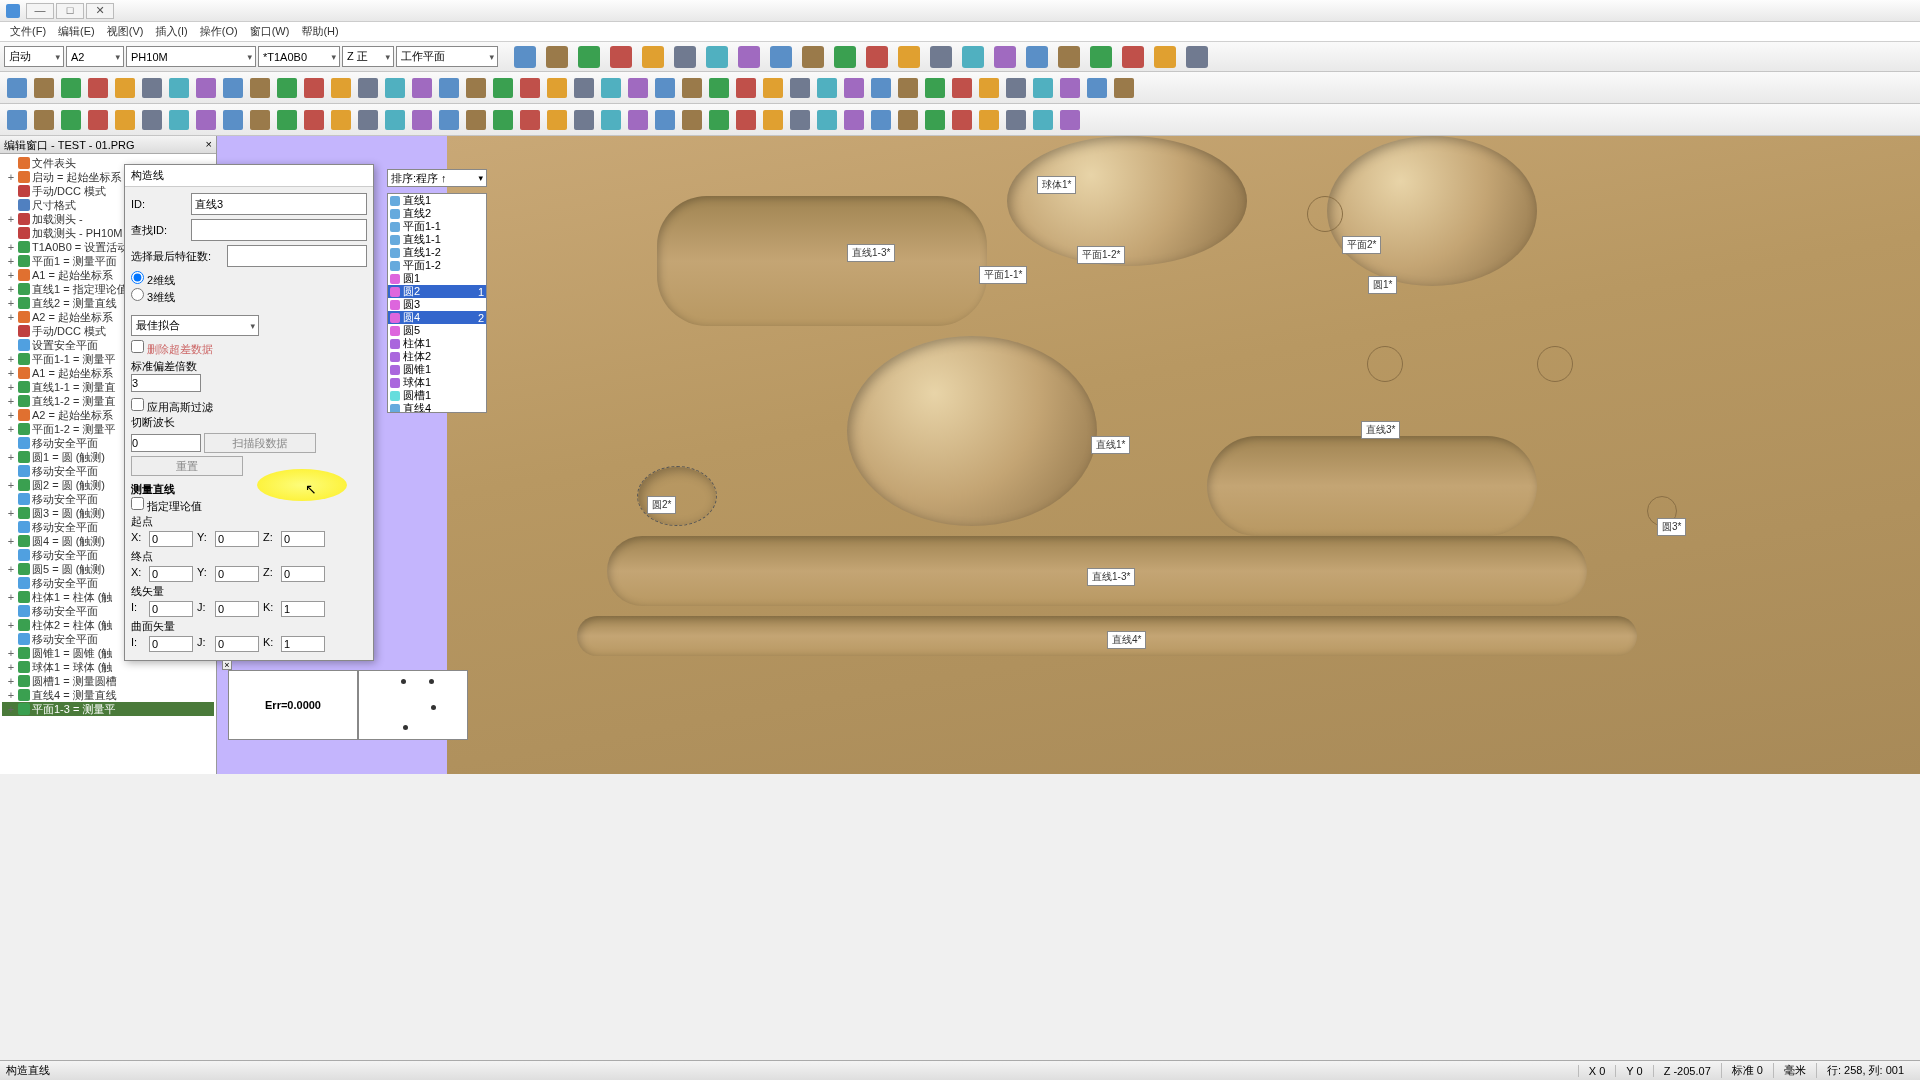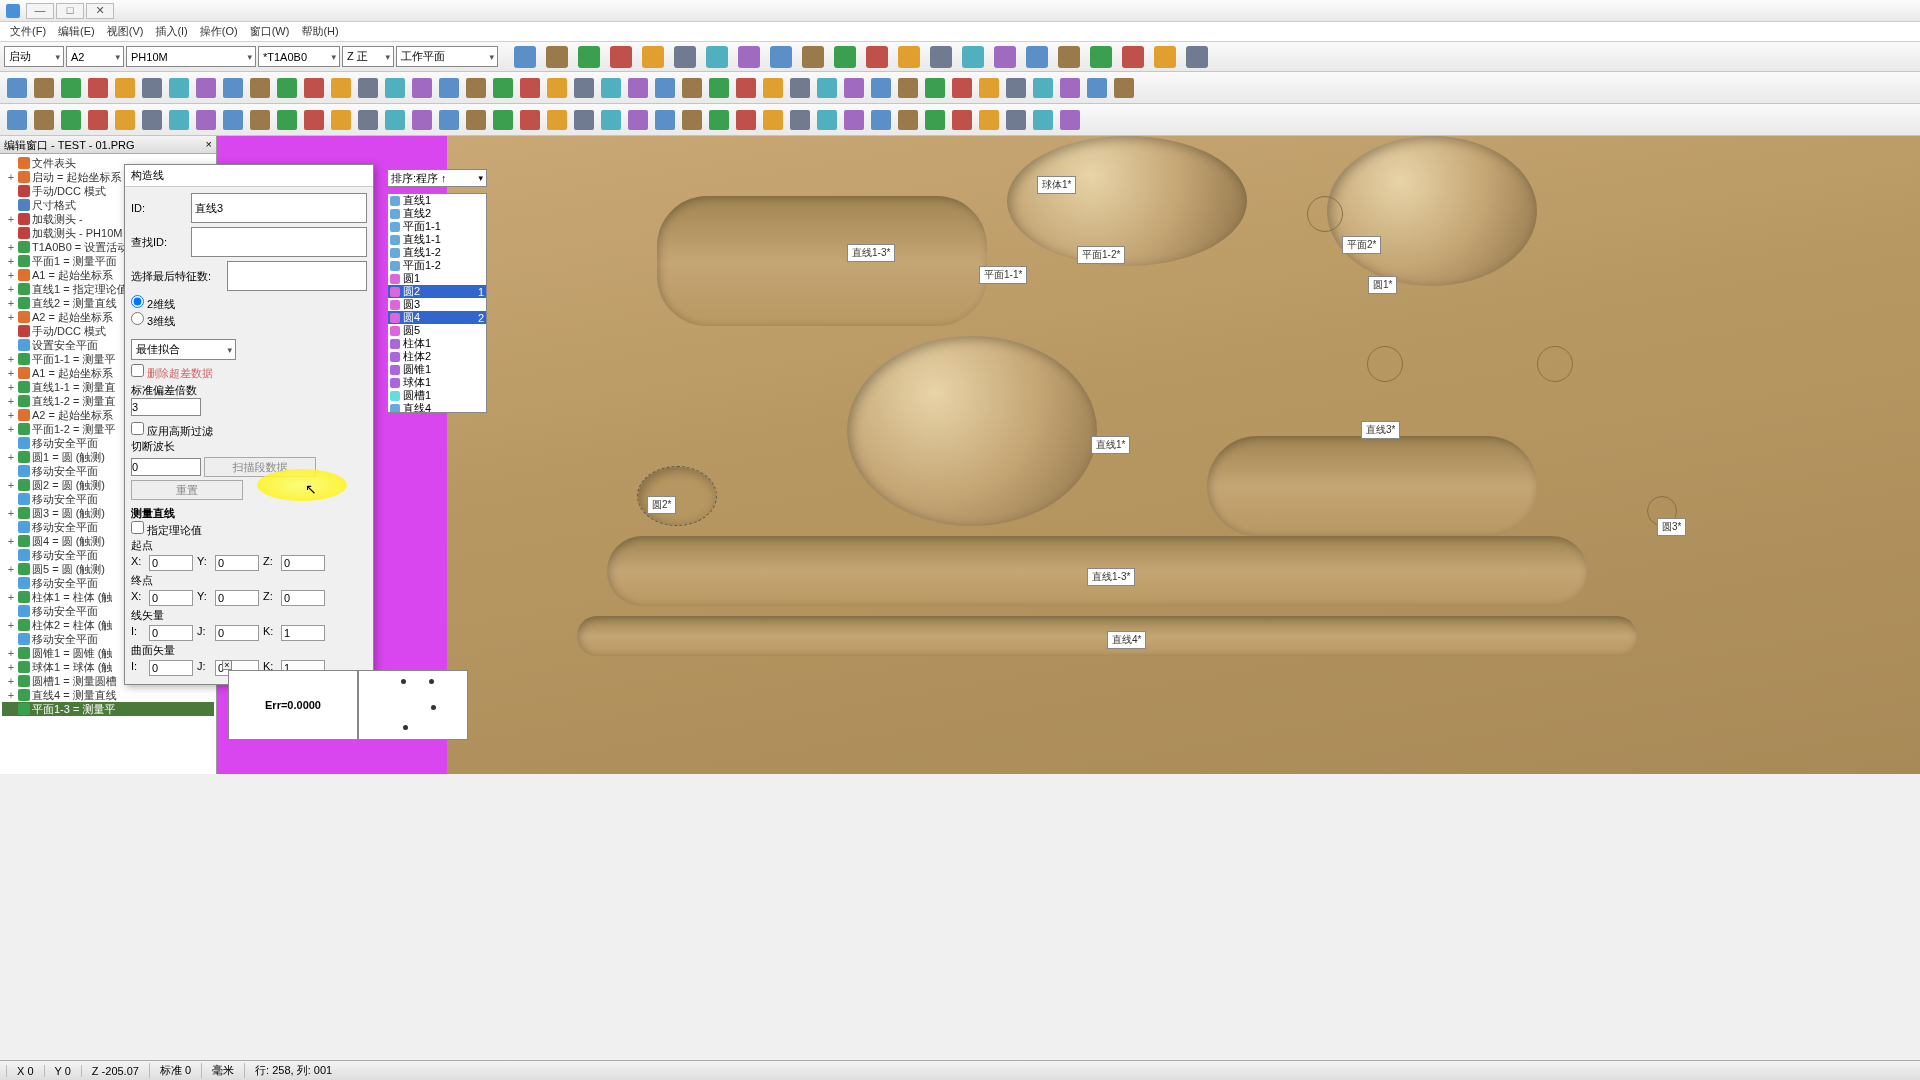--- a/index.html
+++ b/index.html
@@ -23,32 +23,32 @@
 .tree-panel { width:217px; background:#fff; border-right:1px solid #999; display:flex; flex-direction:column; }
 .tree-header { height:18px; background:linear-gradient(#f4f4f4,#dcdcdc); padding:2px 4px; display:flex; justify-content:space-between; border-bottom:1px solid #aaa; }
 .tree-header .x { cursor:pointer; }
 .tree { flex:1; overflow:auto; padding:2px; }
 .tree-item { display:flex; align-items:center; height:14px; padding-left:4px; white-space:nowrap; }
 .tree-item .exp { width:10px; text-align:center; color:#666; }
 .tree-item .nico { width:12px; height:12px; margin:0 2px; border-radius:2px; }
 .tree-item .lbl { color:#333; }
 .tree-item.sel { background:#4a7a3a; }
 .tree-item.sel .lbl { color:#fff; }
-.viewport { flex:1; background:#d946ef; position:relative; overflow:hidden; }
+.viewport { flex:1; background:#c4b5fd; position:relative; overflow:hidden; }
 .part { position:absolute; left:230px; top:0; right:0; bottom:0; background:linear-gradient(170deg,#c9a876,#b89862 40%,#a88a58); }
 .hole { position:absolute; border-radius:50%; background:radial-gradient(circle at 35% 30%,#e8d4a8,#c4a574 50%,#8a6f45); box-shadow:inset 3px 3px 12px rgba(0,0,0,.3); }
 .slot { position:absolute; background:linear-gradient(#a08452,#c4a574,#b89862); border-radius:50px; box-shadow:inset 2px 2px 8px rgba(0,0,0,.25); }
 .circ { position:absolute; border:1px solid #8a6f45; border-radius:50%; }
 .tag { position:absolute; background:#fff; border:1px solid #888; padding:1px 4px; font-size:10px; color:#333; }
 .dialog { position:absolute; left:124px; top:164px; width:250px; background:#f0f0f0; border:1px solid #888; box-shadow:2px 2px 8px rgba(0,0,0,.3); }
 .dlg-title { background:#fff; padding:3px 6px; border-bottom:1px solid #ccc; }
 .dlg-body { padding:6px; }
 .dlg-row { display:flex; align-items:center; margin-bottom:4px; gap:4px; }
 .dlg-row label { width:56px; }
-.dlg-row input[type=text] { flex:1; height:30px; border:1px solid #888; padding:0 3px; background:#fff; }
+.dlg-row input[type=text] { flex:1; height:22px; border:1px solid #888; padding:0 3px; background:#fff; }
 .dlg-list { position:absolute; left:262px; top:6px; width:100px; height:220px; border:1px solid #888; background:#fff; overflow-y:scroll; }
 .sort-hdr { position:absolute; left:262px; top:-18px; width:100px; height:18px; border:1px solid #888; background:#fff; display:flex; align-items:center; padding:0 3px; }
 .sort-hdr::after { content:"▾"; margin-left:auto; font-size:9px; }
 .li { display:flex; align-items:center; height:13px; padding:0 2px; gap:3px; }
 .li .lico { width:10px; height:10px; border-radius:2px; }
 .li.sel { background:#3366cc; color:#fff; }
 .highlight { position:absolute; left:132px; top:282px; width:90px; height:32px; background:radial-gradient(#ffff66,#ffee00); border-radius:50%; opacity:.85; z-index:5; }
 .cursor { position:absolute; left:180px; top:294px; z-index:6; font-size:14px; }
 .fieldset-like { margin-top:6px; }
 .coord-row { display:flex; gap:4px; margin:2px 0; }
@@ -769,21 +769,21 @@
         <label style="width:92px">选择最后特征数:</label>
         <input type="text" style="width: 28px;">
       </div>
     <div style="margin:4px 0">
       <label><input type="radio" checked="" style=""> <span>2维线</span></label><br>
       <label><input type="radio" style=""> <span>3维线</span></label>
     </div>
 
     <div class="highlight"></div>
     <div class="cursor">↖</div>
-    <div class="combo" style="width:105px;margin-top:6px;position:relative;z-index:6">
+    <div class="combo" style="width:128px;margin-top:6px;position:relative;z-index:6">
         <span>最佳拟合</span>
       </div>
 
     <label style="display:block;margin-top:4px;color:#c66"><input type="checkbox" style=""> <span>删除超差数据</span></label>
     <div style="margin-top:2px"><span>标准偏差倍数</span></div>
     <input type="text" style="width: 70px; height: 18px; border: 1px solid rgb(136, 136, 136);" value="3">
     <label style="display:block;margin-top:6px"><input type="checkbox" style=""> <span>应用高斯过滤</span></label>
     <div><span>切断波长</span></div>
     <input type="text" style="width: 70px; height: 18px; border: 1px solid rgb(136, 136, 136);" value="0">
     <button class="fullbtn" style="width:112px">扫描段数据</button>
@@ -838,19 +838,20 @@
   <div class="err-box">Err=0.0000</div>
   <div class="dot-box">
     <div class="dot" style="left:42px;top:8px"></div>
       <div class="dot" style="left:70px;top:8px"></div>
     <div class="dot" style="left:72px;top:34px"></div>
       <div class="dot" style="left:44px;top:54px"></div>
   </div>
 </div>
 
 <div class="statusbar">
+  <div class="sleft">构造直线</div>
   <div class="sseg">X 0</div>
   <div class="sseg">Y 0</div>
   <div class="sseg">Z -205.07</div>
   <div class="sseg">标准 0</div>
   <div class="sseg">毫米</div>
   <div class="sseg">行: 258, 列: 001</div>
 </div>
 
 </body></html>

